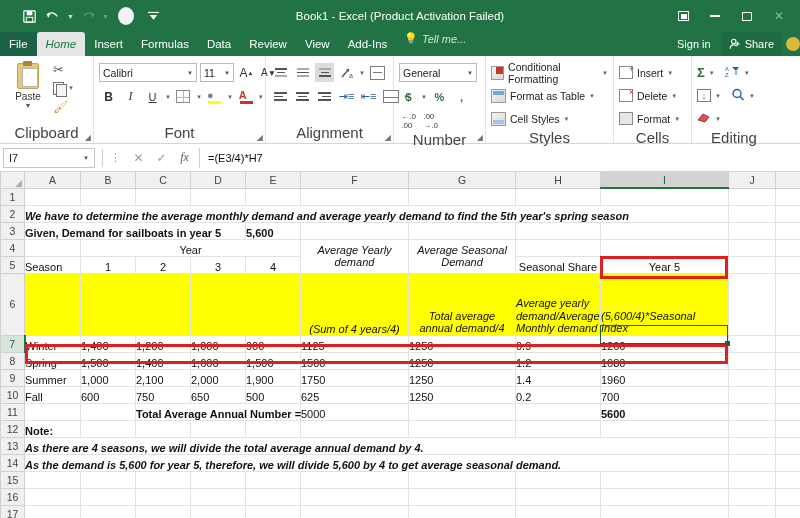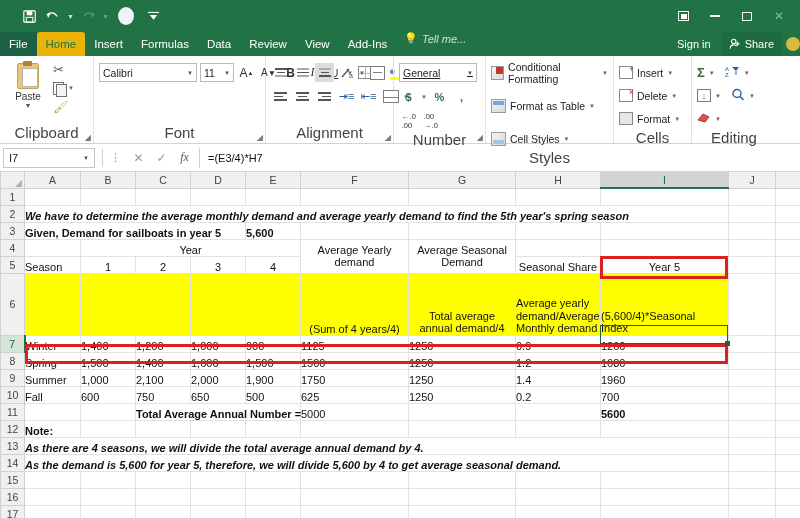--- a/index.html
+++ b/index.html
@@ -37,21 +37,21 @@
   .max-glyph { width:10px; height:9px; border:1.4px solid #fff; }
   .cut-glyph { color:#8fb8a3; font-size:12px; }
 
   
   .tabbar { height: 24px; background:#217346; display:flex; align-items:flex-start; position:relative; }
   .tab {
     font-size:11.5px; color:#ffffff; padding:0 9px; height:24px;
     display:flex; align-items:center;
   }
   .tab.file { background:#1a6145; }
-  .tab.active { background:#eab308; color:#217346; border-top-left-radius:3px; border-top-right-radius:3px; }
+  .tab.active { background:#e5e5e5; color:#217346; border-top-left-radius:3px; border-top-right-radius:3px;font-style:italic; }
   .tellme { display:flex; align-items:center; gap:4px; color:#cfe3d8; font-size:11px; padding-left:8px; font-style:italic;}
   .bulb { color:#ffe08a; font-size:11px; font-style:normal; }
   .tabs-right { position:absolute; right:0; top:0; height:24px; display:flex; align-items:center; }
   .signin { color:#ffffff; font-size:11px; padding:0 10px; }
   .sharebtn { color:#ffffff; font-size:11px; padding:0 8px; height:24px; display:flex; align-items:center; gap:4px; background:#1e6b41;}
   .avatar-circ { width:14px; height:14px; border-radius:50%; background:#d8b940; margin-left:4px; }
 
   
   .ribbon {
     height: 88px; background:#ffffff; border-bottom:1px solid #d4d4d4;
@@ -108,21 +108,21 @@
   .al-ico{ width:19px;height:19px;display:flex;flex-direction:column;justify-content:center;gap:2px;align-items:center;}
   .al-ico i{display:block;height:1.5px;background:#555;}
   .ind-ico{font-size:11px;color:#2a6099;}
   .wrap-ico{width:15px;height:14px;border:1px solid #7d7d7d;position:relative;background:#fff;}
   .wrap-ico::after{content:"";position:absolute;left:2px;top:5px;right:2px;height:1px;background:#7d7d7d;}
   .merge-ico{width:16px;height:13px;border:1px solid #7d7d7d;position:relative;background:#fff;}
   .merge-ico::after{content:"";position:absolute;left:0;right:0;top:50%;height:1px;background:#7d7d7d;}
 
   
   .numgrp{ width:92px; }
-  .numcombo{ width:78px;text-decoration:underline; }
+  .numcombo{ width:78px; }
   .num-sym{font-size:11px;color:#2f6d3f;font-weight:bold;}
   .num-dec{font-size:8px;color:#333;}
 
   
   .stylegrp{ width:128px; }
   .st-row{display:flex;align-items:center;gap:4px;height:21px;font-size:10.5px;color:#222;}
   .st-ico{width:15px;height:14px;background:linear-gradient(135deg,#f4f4f4,#d9d9d9);border:1px solid #9a9a9a;position:relative;}
   .st-ico.cf::after{content:"";position:absolute;right:0;top:0;width:7px;height:7px;background:#c0392b;}
   .st-ico.fat::after{content:"";position:absolute;left:1px;top:1px;width:11px;height:4px;background:#6fa8dc;}
   .st-ico.cs::after{content:"";position:absolute;left:1px;bottom:1px;width:11px;height:4px;background:#9fc5e8;}
@@ -172,21 +172,21 @@
     width:24px; background:#f0f0f0; border:1px solid #d0d0d0;
     font-size:10.5px; color:#444; text-align:center; vertical-align:middle;
   }
   .rowhdr.sel { background:#d6e4d9; color:#1a6145; border-right:2px solid #217346;}
   td.cell { border:1px solid #e2e2e2; font-size:11px; color:#111; vertical-align:bottom;
             padding:0 3px; white-space:nowrap; overflow:visible; height:17px; }
   td.cell.yellow { background:#ffff00; }
   .ta-l{text-align:left;} .ta-c{text-align:center;} .ta-r{}
   .bold{font-weight:bold;}
   .ital{font-style:italic;font-weight:bold;}
-  .vb{vertical-align:bottom;}
+  .vb{vertical-align:bottom;font-style:italic;}
   .vm{vertical-align:middle;}
   .wrapcell{white-space:normal;line-height:12.5px;}
 
   .overlay-box { position:absolute; pointer-events:none; }
   .redbox { border:3px solid #e02020; }
   .greenbox { border:1.6px solid #1a6145; }
   .greenbox::after{content:"";position:absolute;right:-3px;bottom:-3px;width:5px;height:5px;background:#1a6145;}
 </style>
 </head>
 <body>
@@ -215,20 +215,21 @@
     </div>
     <div class="qat-caret qat-dim">▼</div>
     <div class="cursor-dot"></div>
     <div class="qat-btn">
       <svg width="11" height="10" viewBox="0 0 12 10" aria-hidden="true">
         <rect x="0" y="0.5" width="12" height="1.3" fill="#ffffff"></rect>
         <path d="M2 4 L10 4 L6 9 Z" fill="#ffffff"></path>
       </svg>
     </div>
   </div>
+  <div class="title-text">Book1 - Excel (Product Activation Failed)</div>
   <div class="win-ctrls">
     <div class="win-btn">
         <span class="ribbon-icon-box"></span>
       </div>
     <div class="win-btn">
         <span class="min-glyph"></span>
       </div>
     <div class="win-btn">
         <span class="max-glyph"></span>
       </div>
@@ -287,21 +288,21 @@
         <div class="mini-row">
           <span class="brush">🖌</span>
         </div>
       </div>
     </div>
     <div class="rgroup-label">Clipboard</div>
     <div class="dlg-launcher">◢</div>
   </div>
 
   <div class="rgroup fontgrp">
-    <div class="rgroup-body" style="flex-direction:row; gap:3px; padding-top:3px;">
+    <div class="rgroup-body" style="flex-direction:column; gap:3px; padding-top:3px;">
       <div class="fontrow">
         <div class="combo fontname">
           <span class="cv">Calibri</span>
           <span class="cc">▼</span>
         </div>
         <div class="combo fontsize">
           <span class="cv">11</span>
           <span class="cc">▼</span>
         </div>
         <div class="ico-btn grow-a">A<sup>▲</sup></div>
@@ -411,21 +412,21 @@
       <div class="fontrow">
         <div class="ico-btn num-dec">←.0<br>.00</div>
         <div class="ico-btn num-dec">.00<br>→.0</div>
       </div>
     </div>
     <div class="rgroup-label">Number</div>
     <div class="dlg-launcher">◢</div>
   </div>
 
   <div class="rgroup stylegrp">
-    <div class="rgroup-body" style="flex-direction:column;gap:12px;padding-top:3px;">
+    <div class="rgroup-body" style="flex-direction:column;gap:2px;padding-top:3px;">
       <div class="st-row">
         <span class="st-ico cf"></span>
         <span>Conditional Formatting</span>
         <span class="mini-caret">▼</span>
       </div>
       <div class="st-row">
         <span class="st-ico fat"></span>
         <span>Format as Table</span>
         <span class="mini-caret">▼</span>
       </div>

